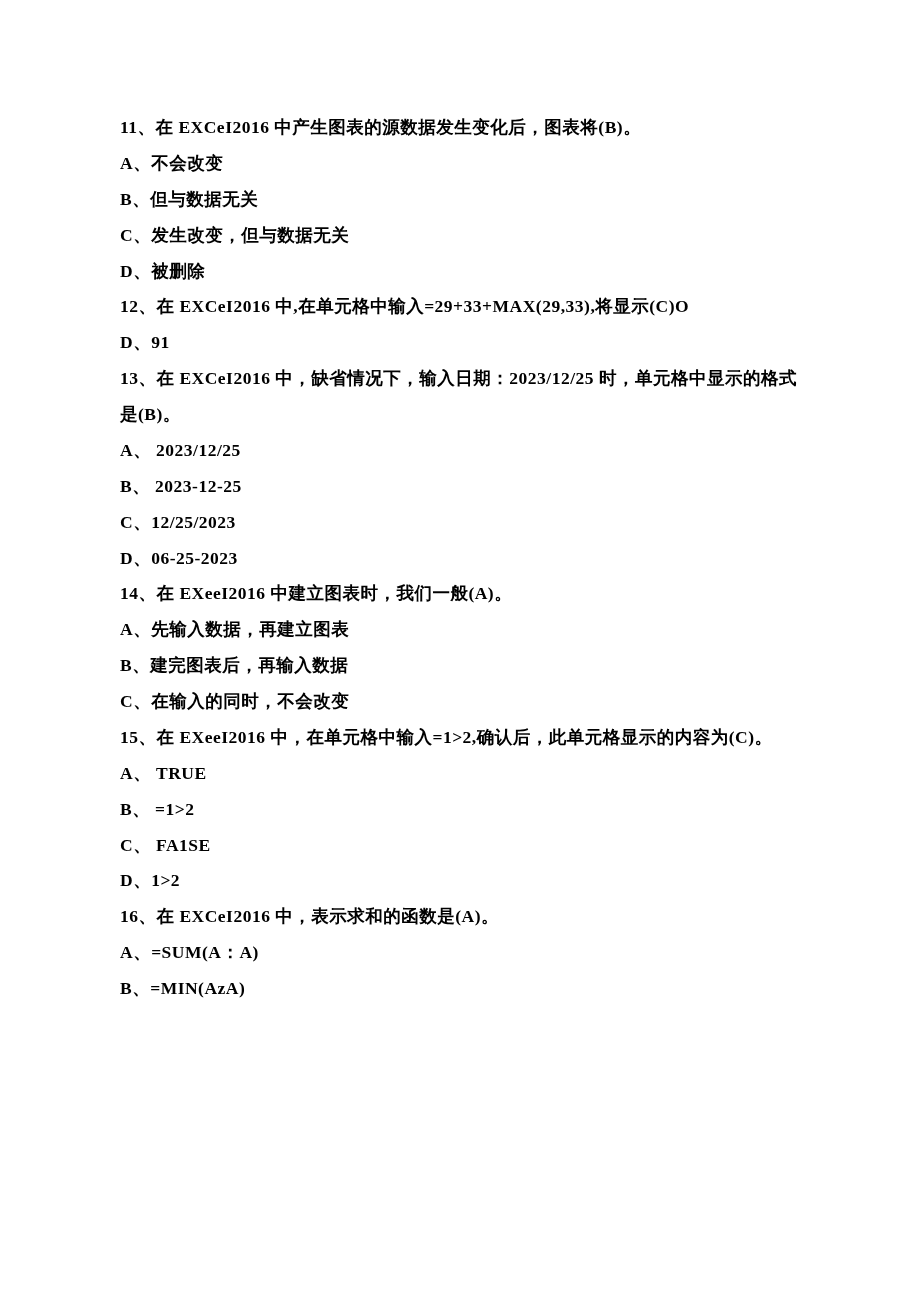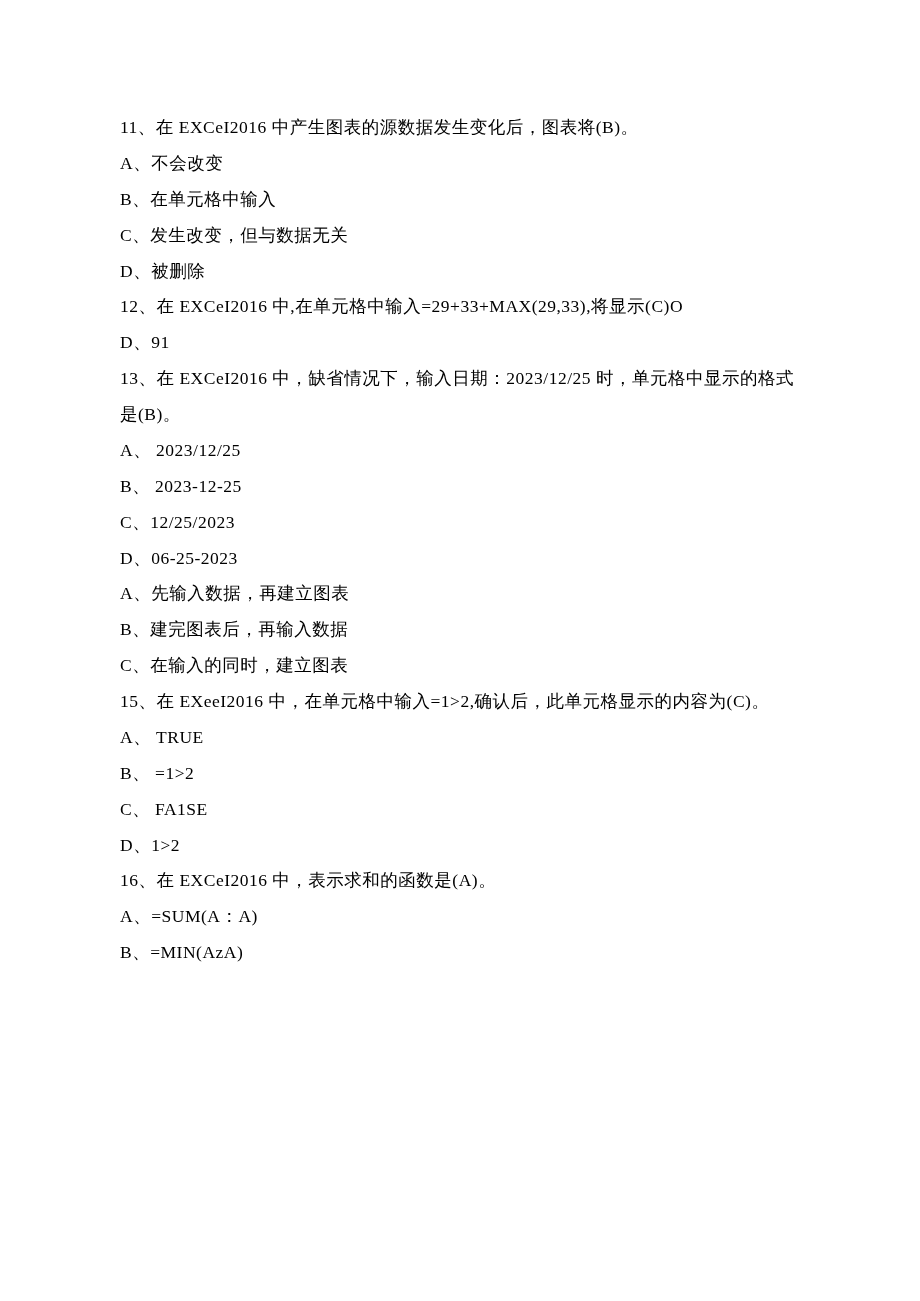--- a/index.html
+++ b/index.html
@@ -1,18 +1,19 @@
 <!DOCTYPE html>
 <html><head>
   <meta charset="utf-8">
   <style>
     * {
       margin: 0;
       padding: 0;
       box-sizing: border-box;
+      font-weight: bold;
     }
     body {
       background: #ffffff;
       font-family: "SimSun", "宋体", serif;
       width: 920px;
       min-height: 1301px;
       padding: 110px 120px 60px 120px;
       color: #000000;
       font-size: 17.5px;
       line-height: 2.05;
@@ -22,33 +23,34 @@
       text-align: left;
       letter-spacing: 0.5px;
     }
   </style>
 </head>
 <body>
 
 <div>
   <span class="line">11、在 EXCeI2016 中产生图表的源数据发生变化后，图表将(B)。</span>
   <span class="line">A、不会改变</span>
-  <span class="line">B、在单元格中输入</span>
+  <span class="line">B、但与数据无关</span>
   <span class="line">C、发生改变，但与数据无关</span>
   <span class="line">D、被删除</span>
   <span class="line">12、在 EXCeI2016 中,在单元格中输入=29+33+MAX(29,33),将显示(C)O</span>
   <span class="line">D、91</span>
   <span class="line">13、在 EXCeI2016 中，缺省情况下，输入日期：2023/12/25 时，单元格中显示的格式是(B)。</span>
   <span class="line">A、 2023/12/25</span>
   <span class="line">B、 2023-12-25</span>
   <span class="line">C、12/25/2023</span>
   <span class="line">D、06-25-2023</span>
+  <span class="line">14、在 EXeeI2016 中建立图表时，我们一般(A)。</span>
   <span class="line">A、先输入数据，再建立图表</span>
   <span class="line">B、建完图表后，再输入数据</span>
-  <span class="line">C、在输入的同时，建立图表</span>
+  <span class="line">C、在输入的同时，不会改变</span>
   <span class="line">15、在 EXeeI2016 中，在单元格中输入=1&gt;2,确认后，此单元格显示的内容为(C)。</span>
   <span class="line">A、 TRUE</span>
   <span class="line">B、 =1&gt;2</span>
   <span class="line">C、 FA1SE</span>
   <span class="line">D、1&gt;2</span>
   <span class="line">16、在 EXCeI2016 中，表示求和的函数是(A)。</span>
   <span class="line">A、=SUM(A：A)</span>
   <span class="line">B、=MIN(AzA)</span>
 </div>
 

